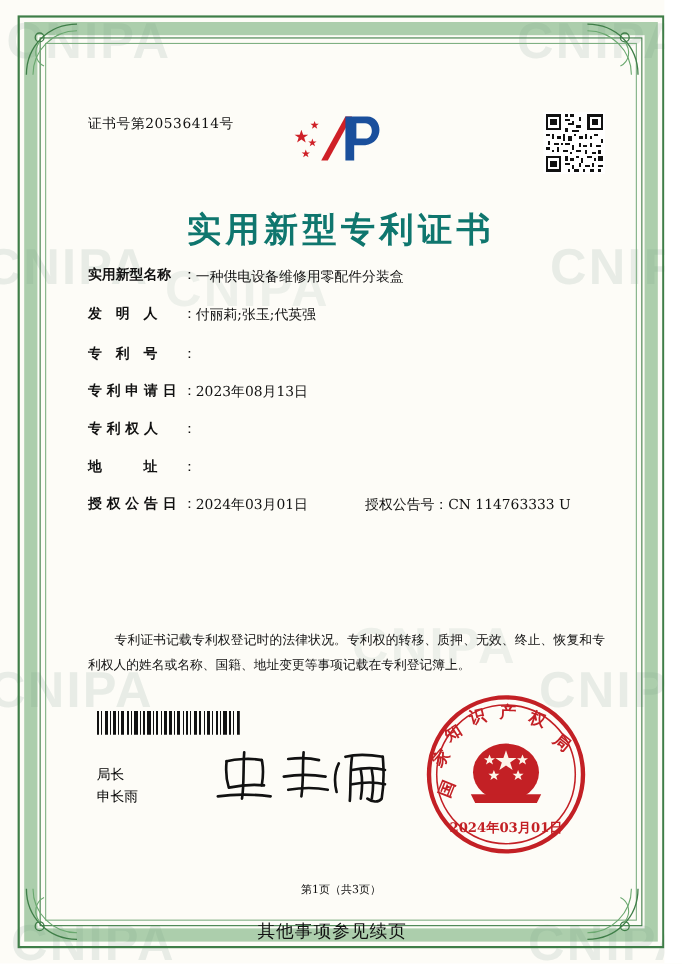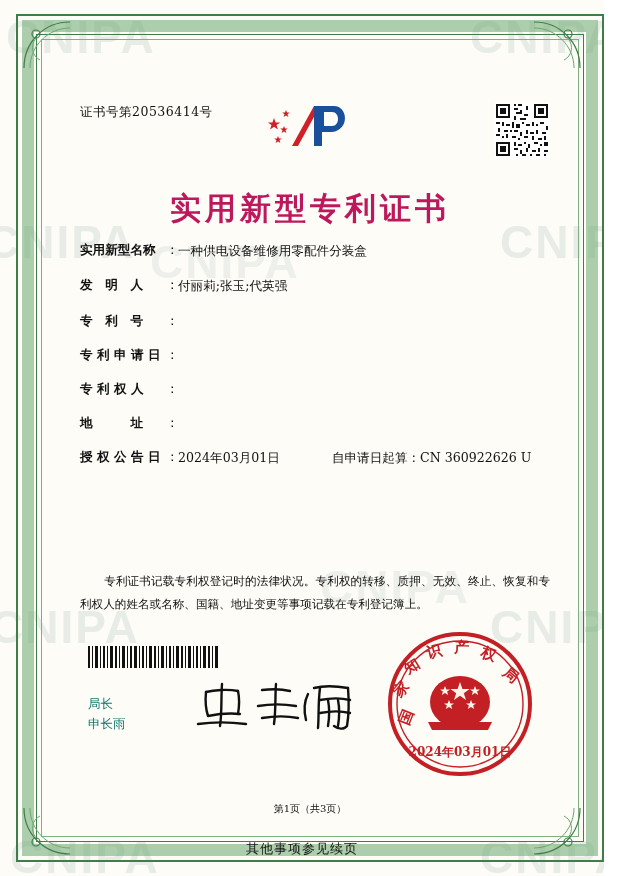--- a/index.html
+++ b/index.html
@@ -119,21 +119,21 @@
     width: 96px; height: 56px;
   }
 
   .title {
     position: absolute;
     left: 0; right: 0; top: 138px;
     text-align: center;
     font-size: 31px;
     font-weight: bold;
     letter-spacing: 4px;
-    color: #be185d;
+    color: #0f766e;
     font-family: "DejaVu Serif", "Liberation Serif", serif;
   }
 
   .fields {
     position: absolute;
     left: 28px; top: 192px;
     right: 18px;
     font-size: 12.6px;
     color: #111;
   }
@@ -177,21 +177,21 @@
     position: absolute;
     left: 36px; top: 596px;
     width: 130px; height: 22px;
   }
 
   .sig-label {
     position: absolute;
     left: 36px; top: 644px;
     font-size: 12.5px;
     line-height: 1.6;
-    color: #0f766e;
+    color: #000000;
   }
   .sig-hand {
     position: absolute;
     left: 140px; top: 630px;
     width: 190px; height: 54px;
   }
 
   .seal {
     position: absolute;
     right: 32px; top: 578px;
@@ -204,21 +204,21 @@
     text-align: center;
     font-size: 10px;
     color: #111;
   }
 
   .footer-note {
     position: absolute;
     left: 0; right: 0;
     bottom: 18px;
     text-align: center;
-    font-size: 13px;
+    font-size: 16px;
     letter-spacing: 1px;
     color: #111;
     z-index: 6;
   }
 </style>
 </head>
 <body>
 
 <div class="page">
 
@@ -379,38 +379,39 @@
       </div>
 
       <div class="frow">
         <div class="flabel" style="display:block;">专　利　号</div>
         <div class="fsep">：</div>
       </div>
 
       <div class="frow">
         <div class="flabel" style="display:block;">专 利 申 请 日</div>
         <div class="fsep">：</div>
+        <div class="fval">2023年08月13日</div>
       </div>
 
       <div class="frow">
         <div class="flabel" style="display:block;">专 利 权 人</div>
         <div class="fsep">：</div>
       </div>
 
       <div class="frow">
         <div class="flabel" style="display:block;">地　　　址</div>
         <div class="fsep">：</div>
       </div>
 
       <div class="frow pub">
         <div class="flabel" style="display:block;">授 权 公 告 日</div>
         <div class="fsep">：</div>
         <div class="fval">
           <span>2024年03月01日</span>
-          <span class="pub-right">自申请日起算</span><span>：</span><span>CN 360922626 U</span>
+          <span class="pub-right">授权公告号</span><span>：</span><span>CN 114763333 U</span>
         </div>
       </div>
 
     </div>
 
 
     <div class="para p2">
       <span class="indent"></span><span>专利证书记载专利权登记时的法律状况。专利权的转移、质押、无效、终止、恢复和专利权人的姓名或名称、国籍、地址变更等事项记载在专利登记簿上。</span>
     </div>
 

